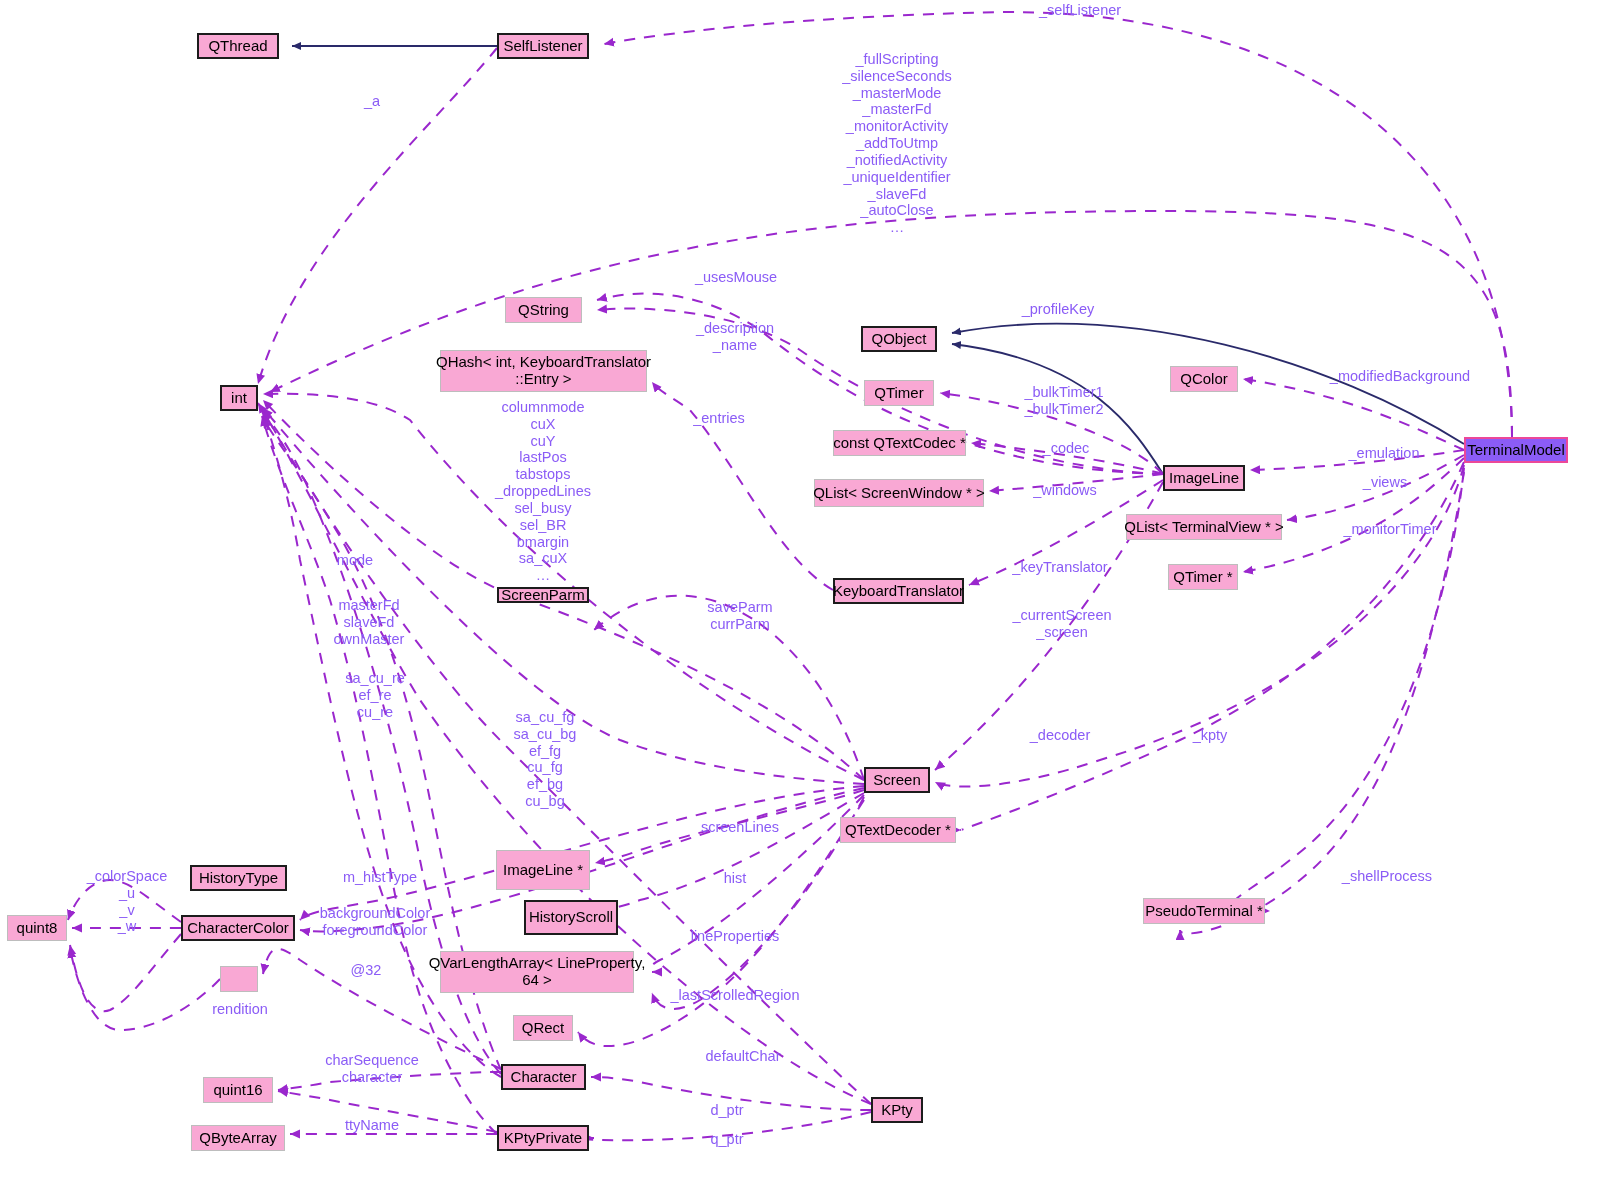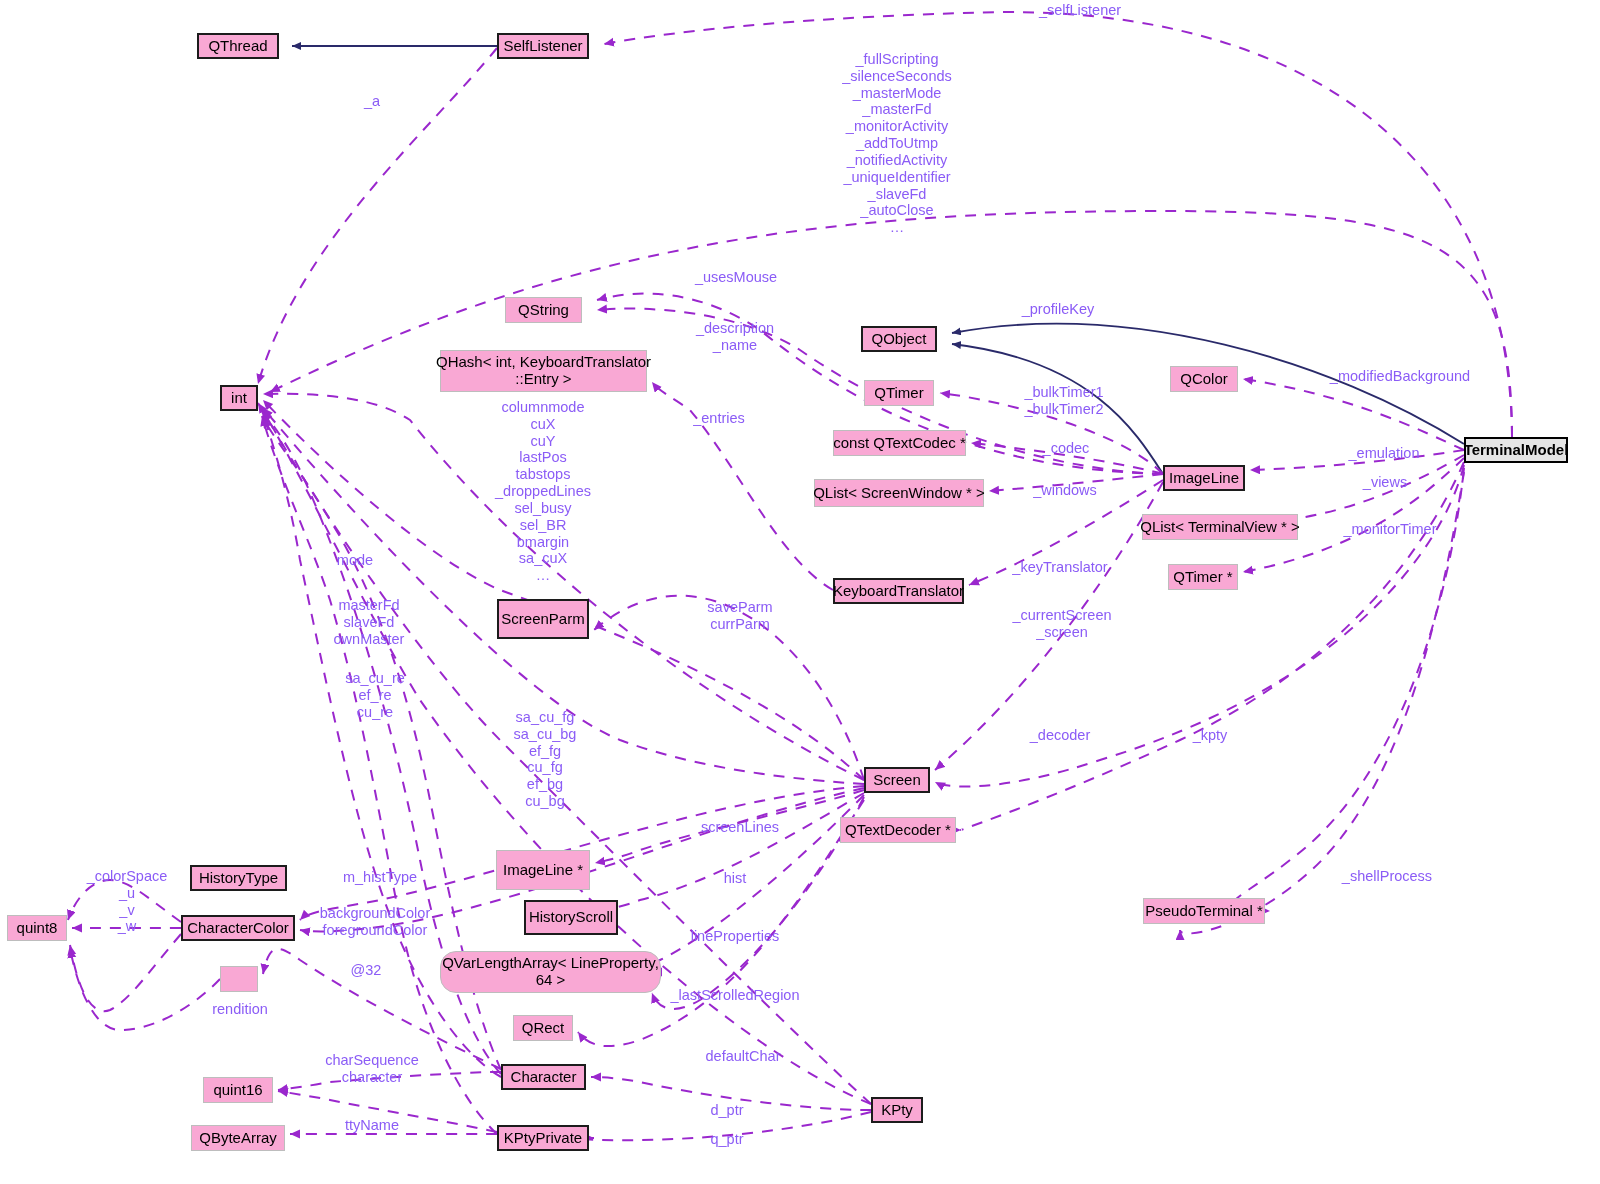--- a/index.html
+++ b/index.html
@@ -4,21 +4,21 @@
 <style>
   html,body{margin:0;padding:0;background:#ffffff;}
   #stage{position:relative;width:1600px;height:1184px;background:#ffffff;
          font-family:"Liberation Sans","DejaVu Sans",sans-serif;overflow:hidden;}
   #wires{position:absolute;left:0;top:0;width:1600px;height:1184px;}
   .node{position:absolute;box-sizing:border-box;display:flex;align-items:center;
         justify-content:center;text-align:center;background:#f9a8d4;
         font-size:15px;color:#000000;line-height:1.12;white-space:pre;}
   .node.thin{border:1px solid #bdbdbd;}
   .node.bold{border:2px solid #1c1c1c;}
-  .node.cur{border:2px solid #000000;background:#e5e5e5;font-weight:bold;}
+  .node.cur{border:2px solid #ec4899;background:#8b5cf6;}
   .elab{position:absolute;font-size:14.5px;color:#8b5cf6;text-align:center;
         line-height:1.16;white-space:pre;}
 </style>
 </head>
 <body>
 
 <div id="stage">
 
   <svg id="wires" viewBox="0 0 1600 1184">
     <defs>
@@ -92,34 +92,34 @@
       <div class="node thin" style="left: 505px; top: 297px; width: 77px; height: 26px;">QString</div>
       <div class="node thin" style="left: 440px; top: 350px; width: 207px; height: 42px;">QHash&lt; int, KeyboardTranslator
 ::Entry &gt;</div>
       <div class="node bold" style="left: 220px; top: 385px; width: 38px; height: 26px;">int</div>
       <div class="node bold" style="left: 861px; top: 326px; width: 76px; height: 26px;">QObject</div>
       <div class="node thin" style="left: 864px; top: 380px; width: 70px; height: 26px;">QTimer</div>
       <div class="node thin" style="left: 833px; top: 430px; width: 133px; height: 26px;">const QTextCodec *</div>
       <div class="node thin" style="left: 814px; top: 479px; width: 170px; height: 28px;">QList&lt; ScreenWindow * &gt;</div>
       <div class="node thin" style="left: 1170px; top: 366px; width: 68px; height: 26px;">QColor</div>
       <div class="node bold" style="left: 1163px; top: 465px; width: 82px; height: 26px;">ImageLine</div>
-      <div class="node thin" style="left: 1126px; top: 514px; width: 156px; height: 26px; margin-left: 16px;">QList&lt; TerminalView * &gt;</div>
+      <div class="node thin" style="left: 1126px; top: 514px; width: 156px; height: 26px;">QList&lt; TerminalView * &gt;</div>
       <div class="node thin" style="left: 1168px; top: 564px; width: 70px; height: 26px;">QTimer *</div>
       <div class="node cur" style="left: 1464px; top: 437px; width: 104px; height: 26px;">TerminalModel</div>
       <div class="node bold" style="left: 833px; top: 578px; width: 131px; height: 26px;">KeyboardTranslator</div>
-      <div class="node bold" style="left: 497px; top: 599px; width: 92px; height: 40px;">ScreenParm</div>
+      <div class="node bold" style="left: 497px; top: 587px; width: 92px; height: 16px;">ScreenParm</div>
       <div class="node bold" style="left: 864px; top: 767px; width: 66px; height: 26px;">Screen</div>
       <div class="node thin" style="left: 840px; top: 817px; width: 116px; height: 26px;">QTextDecoder *</div>
       <div class="node bold" style="left: 190px; top: 865px; width: 97px; height: 26px;">HistoryType</div>
       <div class="node thin" style="left: 496px; top: 850px; width: 94px; height: 40px;">ImageLine *</div>
       <div class="node bold" style="left: 496px; top: 900px; width: 94px; height: 35px; margin-left: 28px;">HistoryScroll</div>
       <div class="node bold" style="left: 181px; top: 915px; width: 114px; height: 26px;">CharacterColor</div>
       <div class="node thin" style="left: 7px; top: 915px; width: 60px; height: 26px;">quint8</div>
       <div class="node thin" style="left: 1143px; top: 898px; width: 122px; height: 26px;">PseudoTerminal *</div>
-      <div class="node thin" style="left: 440px; top: 951px; width: 221px; height: 42px; border-radius: 16px;">QVarLengthArray&lt; LineProperty,
+      <div class="node thin" style="left: 440px; top: 951px; width: 194px; height: 42px;">QVarLengthArray&lt; LineProperty,
 64 &gt;</div>
       <div class="node thin" style="left: 220px; top: 966px; width: 38px; height: 26px;"></div>
       <div class="node thin" style="left: 513px; top: 1015px; width: 60px; height: 26px;">QRect</div>
       <div class="node bold" style="left: 501px; top: 1064px; width: 85px; height: 26px;">Character</div>
       <div class="node thin" style="left: 203px; top: 1077px; width: 70px; height: 26px;">quint16</div>
       <div class="node bold" style="left: 871px; top: 1097px; width: 52px; height: 26px;">KPty</div>
       <div class="node thin" style="left: 191px; top: 1125px; width: 94px; height: 26px;">QByteArray</div>
       <div class="node bold" style="left: 497px; top: 1125px; width: 92px; height: 26px;">KPtyPrivate</div>
     </div>
   <div id="label-host">

